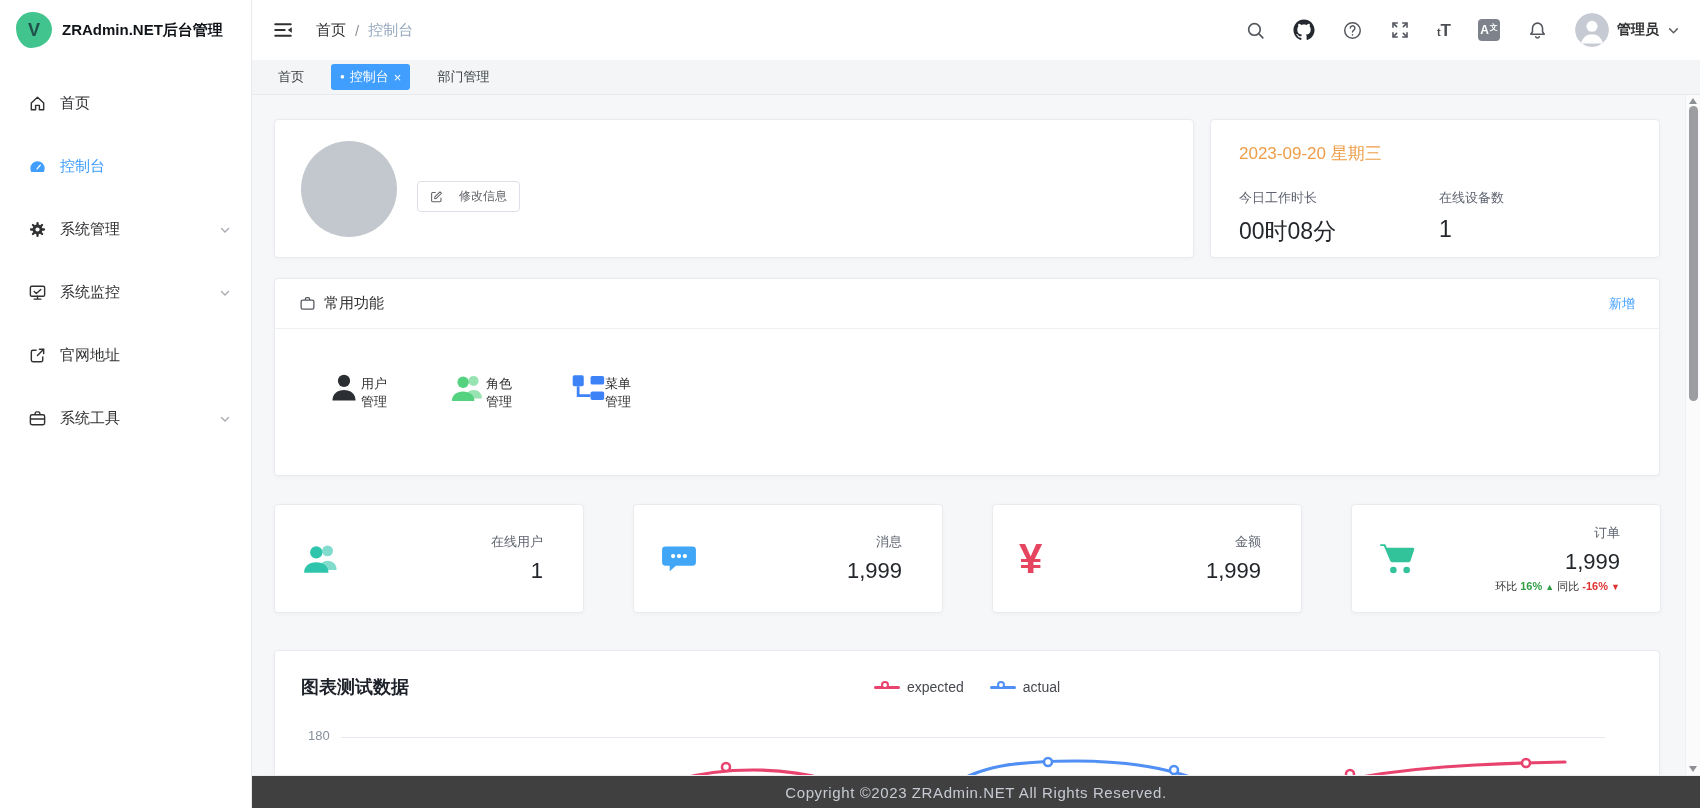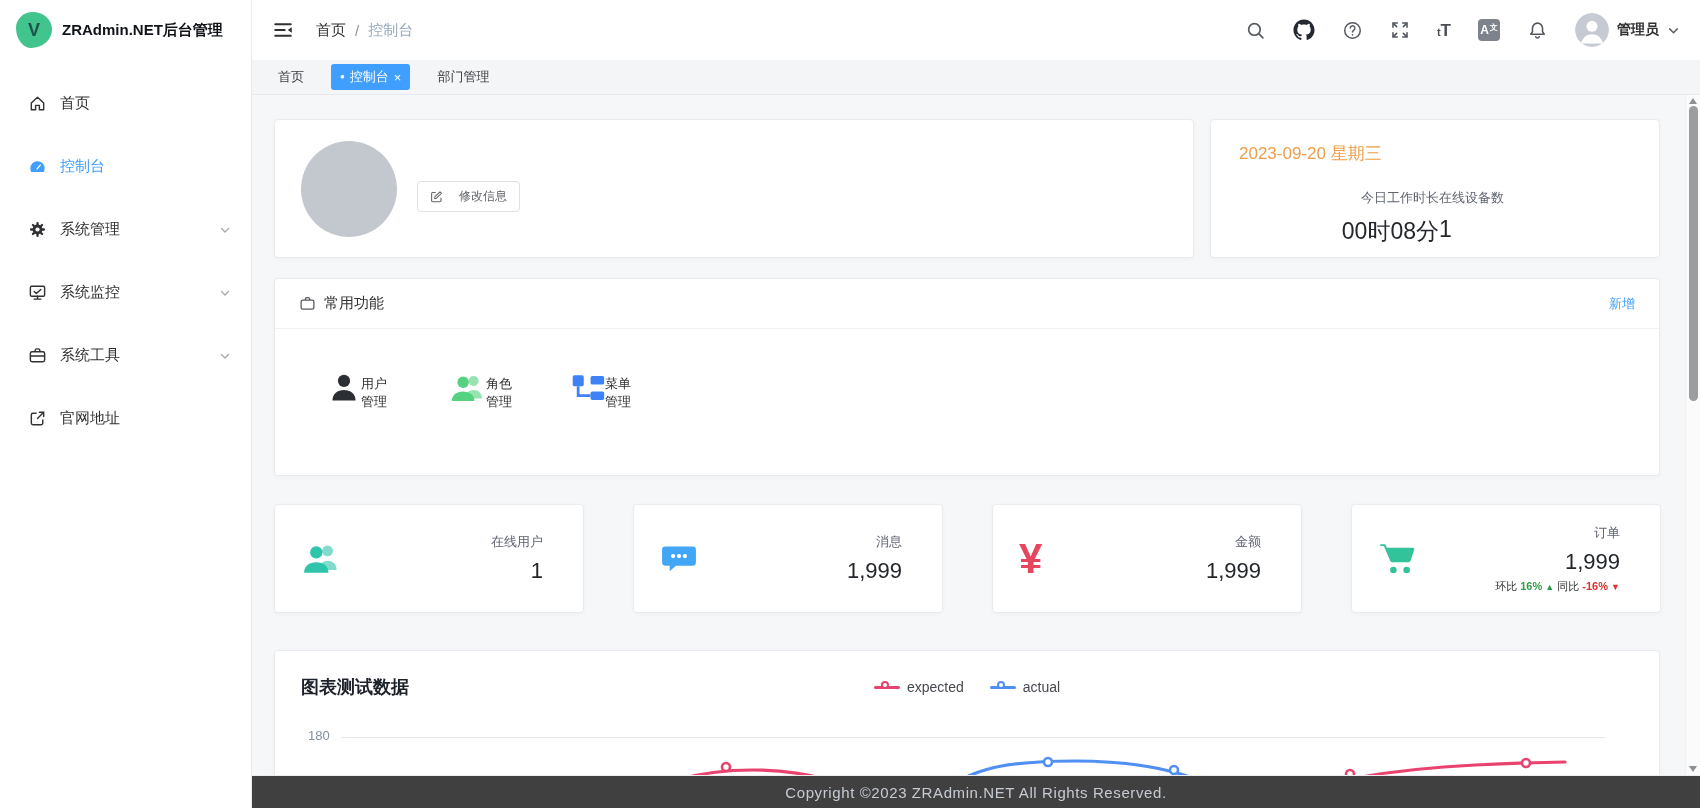--- a/index.html
+++ b/index.html
@@ -50,21 +50,21 @@
   .welcome-card{left:22px;top:24px;width:920px;height:139px;display:flex;align-items:center;padding:0 26px;}
   .welcome-avatar{width:96px;height:96px;border-radius:50%;background:#c3c8cf;flex-shrink:0;}
   .welcome-right{margin-left:20px;}
   .welcome-title{font-size:20px;color:#26292e;}
   .welcome-title .w-name{font-weight:bold;}
   .edit-btn{margin-top:16px;display:inline-flex;align-items:center;gap:16px;border:1px solid #dcdfe6;border-radius:4px;padding:6px 12px;font-size:12px;color:#606266;background:#fff;cursor:pointer;}
 
   .day-card{left:958px;top:24px;width:450px;height:139px;padding:22px 28px;}
   .day-date{font-size:17px;color:#ee9d49;margin-bottom:24px;}
   .day-cols{display:flex;}
-  .day-col1{width:200px;text-align:right;}
+  .day-col1{width:200px;}
   .day-label{font-size:13px;color:#5f6470;margin-bottom:9px;}
   .day-value{font-size:23px;color:#23262b;}
 
   .quick-card{left:22px;top:183px;width:1386px;height:198px;}
   .quick-header{height:50px;display:flex;align-items:center;padding:0 24px;border-bottom:1px solid #f0f1f3;}
   .quick-title{display:flex;align-items:center;gap:8px;font-size:15px;color:#303133;}
   .quick-title .qt-icon{display:flex;color:#55595f;}
   .quick-add{margin-left:auto;font-size:13px;color:#409eff;cursor:pointer;}
   .quick-body{display:flex;gap:50px;padding:32px 0 0 52px;}
   .quick-item{width:72px;display:flex;flex-direction:row;align-items:center;cursor:pointer;}
@@ -163,39 +163,39 @@
         <span>系统监控</span>
         <span class="menu-chevron">
             <svg viewBox="0 0 12 12" width="12" height="12">
               <path d="M2.5 4.5 L6 8 L9.5 4.5" stroke="currentColor" stroke-width="1.4" fill="none" stroke-linecap="round"></path>
             </svg>
           </span>
       </div>
       <div class="menu-item">
         <span class="mi-icon">
           <svg viewBox="0 0 20 20" width="19" height="19" fill="none" stroke="currentColor" stroke-width="1.5">
+              <path d="M9 4.5 H5.3 A1.8 1.8 0 0 0 3.5 6.3 v8.4 A1.8 1.8 0 0 0 5.3 16.5 h8.4 a1.8 1.8 0 0 0 1.8-1.8 V11"></path>
+              <path d="M12 3.5 h4.5 V8 M16.2 3.8 L10 10" stroke-linecap="round"></path>
+            </svg>
+        </span>
+        <span>官网地址</span>
+      </div>
+      <div class="menu-item">
+        <span class="mi-icon">
+          <svg viewBox="0 0 20 20" width="19" height="19" fill="none" stroke="currentColor" stroke-width="1.5">
               <rect x="2.5" y="6" width="15" height="10.5" rx="1.8"></rect>
               <path d="M7.5 6 V4.8 A1.8 1.8 0 0 1 9.3 3 h1.4 A1.8 1.8 0 0 1 12.5 4.8 V6 M2.5 10.5 h15"></path>
             </svg>
         </span>
         <span>系统工具</span>
         <span class="menu-chevron">
             <svg viewBox="0 0 12 12" width="12" height="12">
               <path d="M2.5 4.5 L6 8 L9.5 4.5" stroke="currentColor" stroke-width="1.4" fill="none" stroke-linecap="round"></path>
             </svg>
           </span>
-      </div>
-      <div class="menu-item">
-        <span class="mi-icon">
-          <svg viewBox="0 0 20 20" width="19" height="19" fill="none" stroke="currentColor" stroke-width="1.5">
-              <path d="M9 4.5 H5.3 A1.8 1.8 0 0 0 3.5 6.3 v8.4 A1.8 1.8 0 0 0 5.3 16.5 h8.4 a1.8 1.8 0 0 0 1.8-1.8 V11"></path>
-              <path d="M12 3.5 h4.5 V8 M16.2 3.8 L10 10" stroke-linecap="round"></path>
-            </svg>
-        </span>
-        <span>官网地址</span>
       </div>
     </nav>
   </aside>
 
   <div class="main">
     <header class="navbar">
       <span class="collapse-btn">
         <svg viewBox="0 0 20 20" width="22" height="22" fill="none" stroke="currentColor" stroke-width="1.9" stroke-linecap="round">
             <path d="M3 4.8 h14 M3 10 h8.5 M3 15.2 h14"></path>
             <path d="M18 7.6 v4.8 L14.3 10 Z" fill="currentColor" stroke="none"></path>

